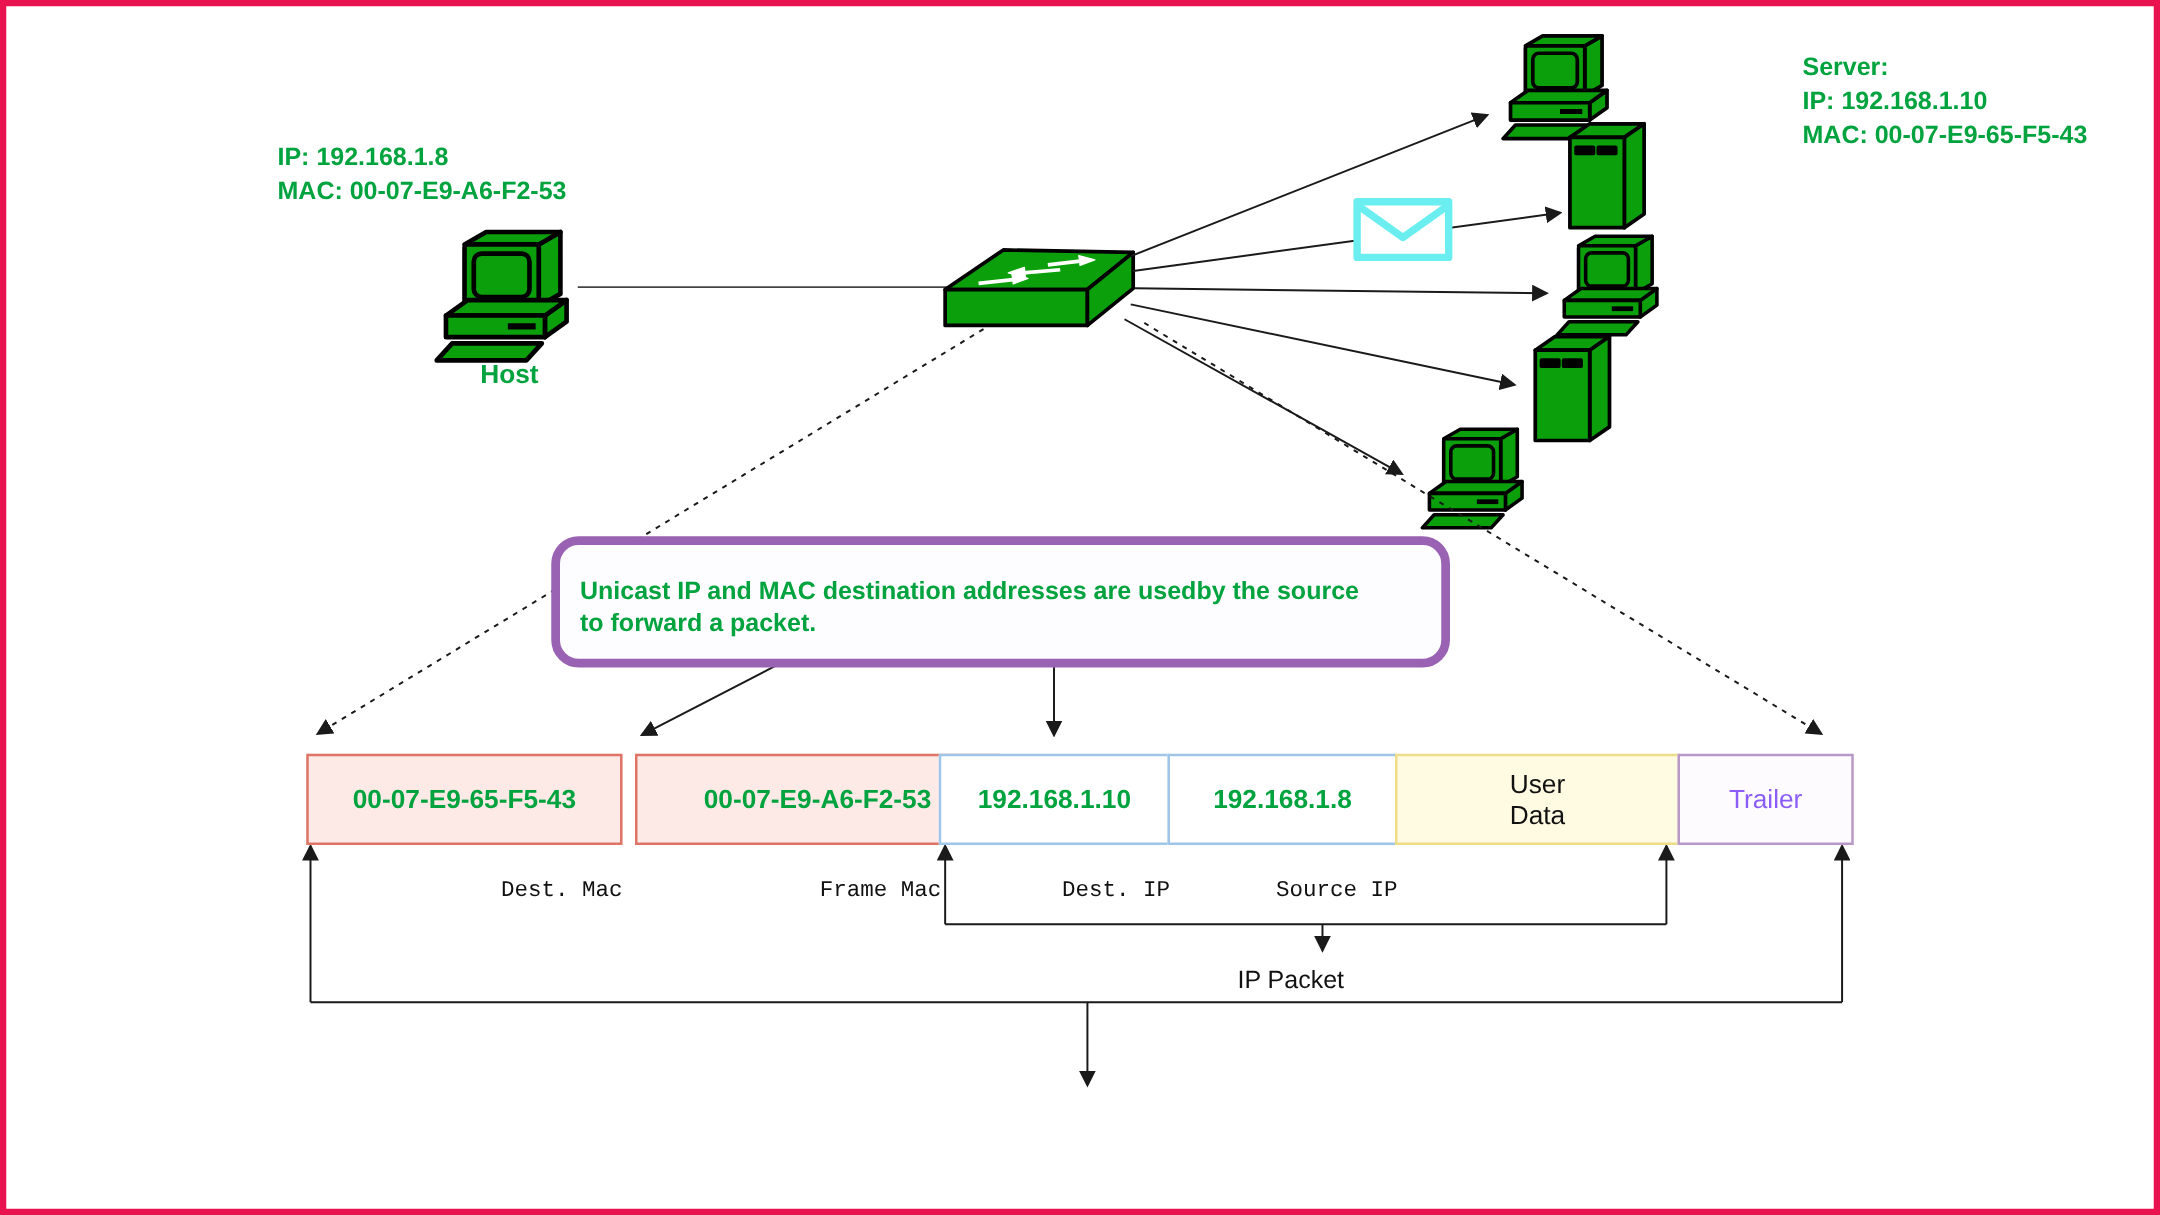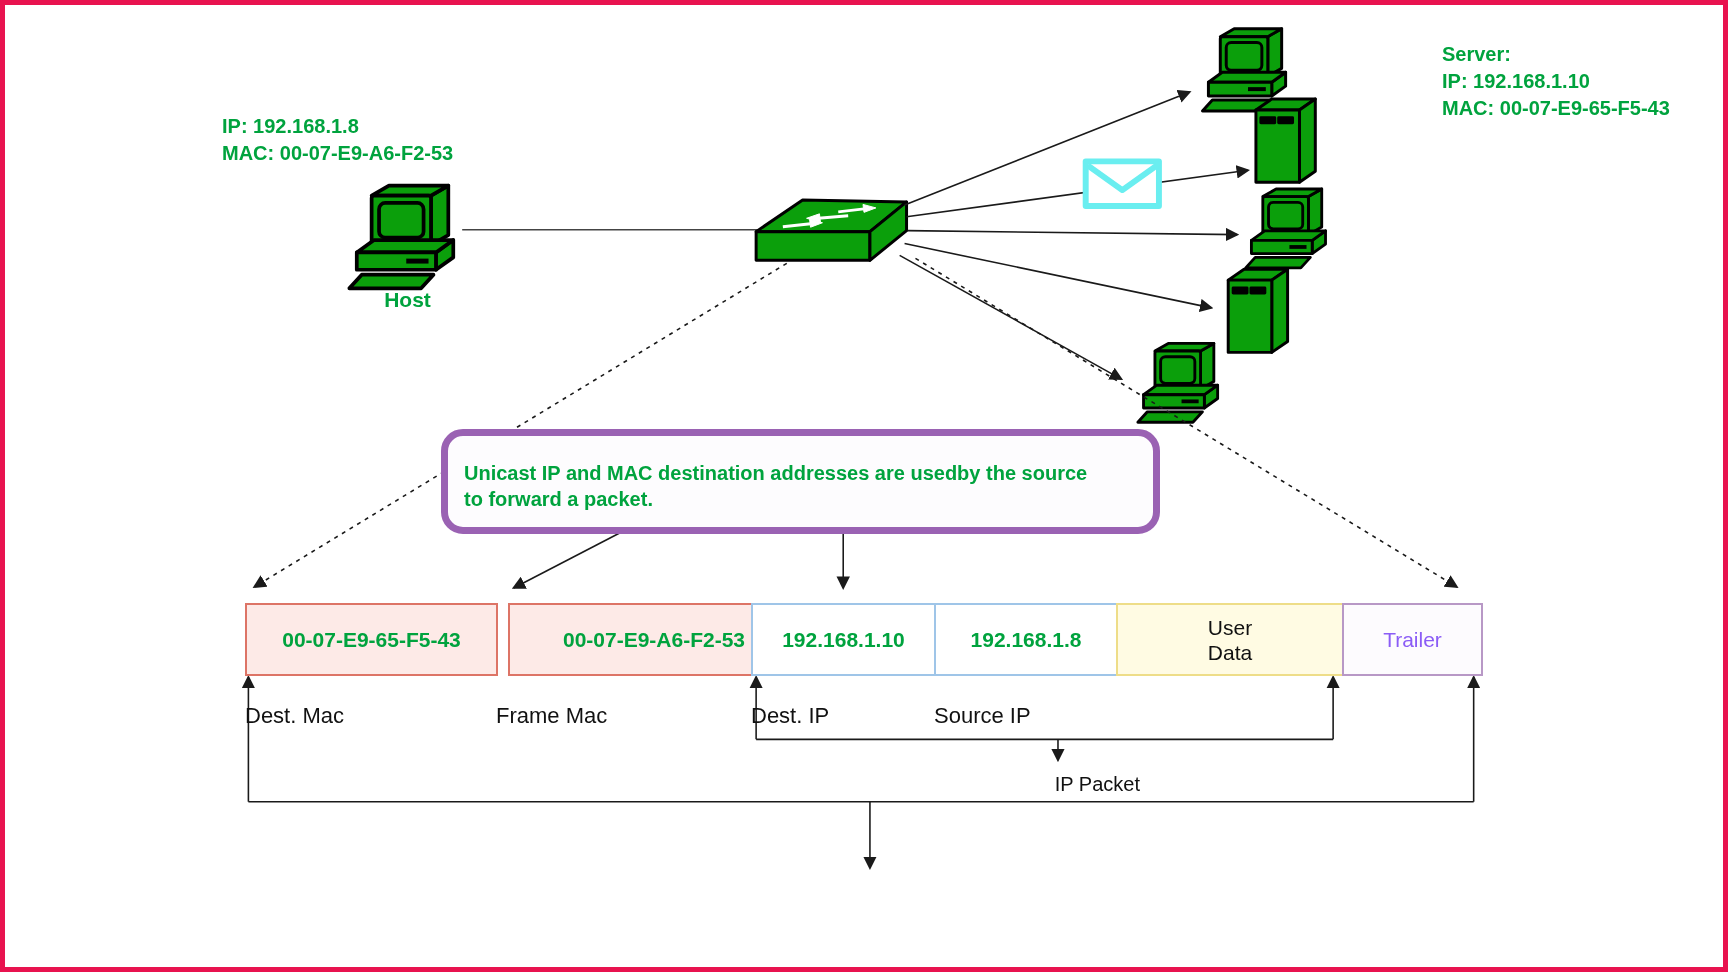--- a/index.html
+++ b/index.html
@@ -28,22 +28,22 @@
   }
   .cell{
     top:598px; height:73px; box-sizing:border-box; border:2px solid #000;
     display:flex; align-items:center; justify-content:center;
     font-size:21px; font-weight:600; color:var(--green-text); text-align:center;
   }
   .cell.mac{background:var(--mac-cell-bg); border-color:var(--mac-cell-border);}
   .cell.ip{background:var(--ip-cell-bg); border-color:var(--ip-cell-border);}
   .cell.data{background:var(--data-cell-bg); border-color:var(--data-cell-border); color:#111; font-weight:400; white-space:pre-line; line-height:25px;}
   .cell.trailer{background:var(--trailer-cell-bg); border-color:var(--trailer-cell-border); color:#8b5cf6; font-weight:400;}
-  .flabel{top:698px; font-size:22px; color:#111; text-align:left;}
-  .bracket-label{font-size:20px; color:#111; text-align:right;}
+  .flabel{top:698px; font-size:18px; color:#111; text-align:right;font-family:Liberation Mono, monospace;}
+  .bracket-label{font-size:20px; color:#111; text-align:left;}
   .ethernet-label{font-size:23px; font-weight:700; color:#111; text-align:center;}
 </style>
 </head>
 <body>
 
 <div class="canvas">
 
   <svg class="overlay" viewBox="0 0 1728 972">
     <defs>
       <marker id="ah" viewBox="0 0 10 10" refX="8.5" refY="5" markerWidth="8.5" markerHeight="8.5" orient="auto-start-reverse">

